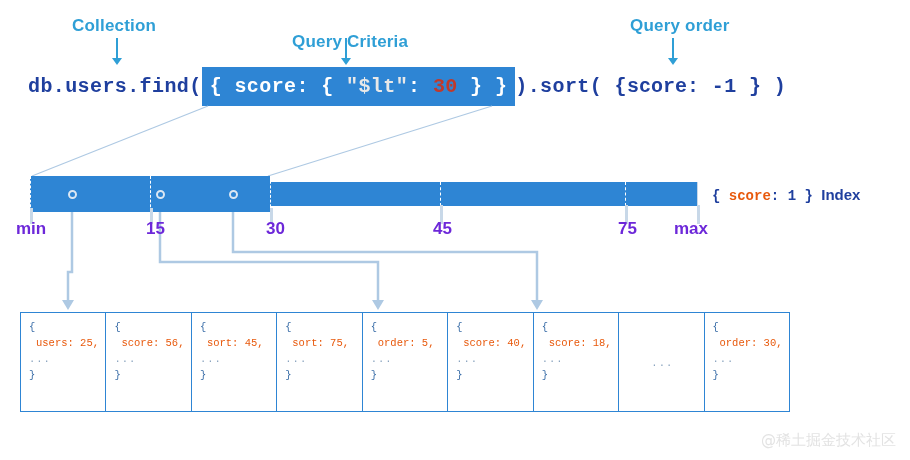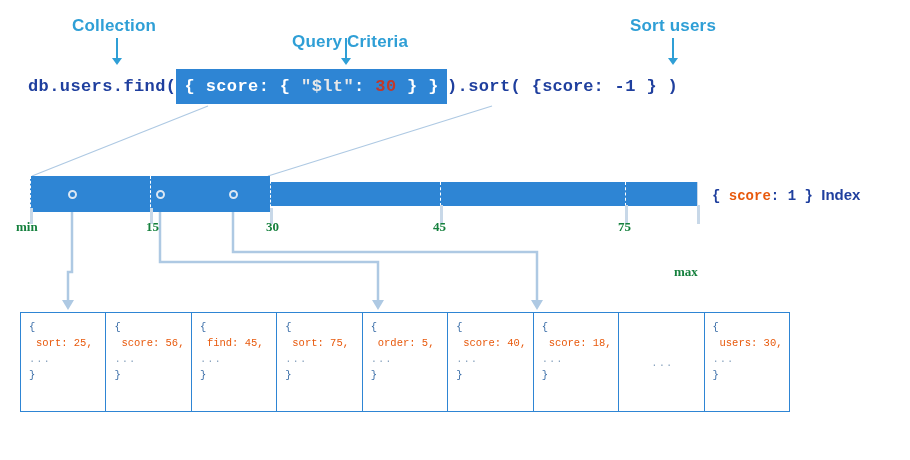--- a/index.html
+++ b/index.html
@@ -18,21 +18,21 @@
   .anno-arrow{
     position:absolute;width:0;height:0;
     border-left:5px solid transparent;border-right:5px solid transparent;
     border-top:7px solid #2f9fd6;
   }
 
   
   .query-line{
     position:absolute;left:28px;top:68px;height:36px;
     display:flex;align-items:center;white-space:nowrap;
-    font-family:"Liberation Mono",monospace;font-size:17px;
+    font-family:"Liberation Mono",monospace;font-size:20px;
   }
   .q-plain{color:#1f3f9e;font-weight:700;letter-spacing:.4px;}
   .q-hl{
     background:#2e85d4;color:#ffffff;font-weight:700;letter-spacing:.4px;
     padding:8px 8px;display:inline-block;
   }
   .q-hl .lt{color:#e8e8e8;}
   .q-hl .num{color:#c0392b;}
   .q-sort-key{color:#1f3f9e;font-weight:700;}
 
@@ -44,22 +44,22 @@
   .idx-base{
     position:absolute;left:268px;top:182px;width:430px;height:24px;background:#2e85d4;
   }
   .idx-hl{
     position:absolute;left:30px;top:176px;width:240px;height:36px;background:#2e85d4;
   }
   .tickline{position:absolute;width:1px;border-left:1px dashed #ffffff;top:176px;height:36px;}
   .tickline.short{top:182px;height:24px;}
   .tick-stem{position:absolute;width:3px;background:#c8d8e8;}
   .tick-label{
-    position:absolute;color:#15803d;font-size:13px;font-weight:700;
-    font-family:Liberation Serif, serif;white-space:nowrap;
+    position:absolute;color:#6d28d9;font-size:17px;font-weight:700;
+    font-family:Liberation Sans, sans-serif;white-space:nowrap;
   }
   .marker{
     position:absolute;width:9px;height:9px;border-radius:50%;
     border:2px solid #dbe7f3;background:#2e85d4;box-sizing:border-box;
   }
   .idx-caption{
     position:absolute;left:712px;top:186px;white-space:nowrap;
     font-family:"Liberation Mono",monospace;font-size:14px;font-weight:700;
   }
   .idx-caption .brace{color:#1f3f9e;}
@@ -107,21 +107,21 @@
     <div class="anno-arrow" style="left:112px;top:58px;"></div>
   </div>
 
   <div>
     <div class="anno-label" style="left:292px;top:32px;">Query Criteria</div>
     <div class="anno-stem" style="left:345px;top:38px;height:22px;"></div>
     <div class="anno-arrow" style="left:341px;top:58px;"></div>
   </div>
 
   <div>
-    <div class="anno-label" style="left:630px;top:16px;">Sort users</div>
+    <div class="anno-label" style="left:630px;top:16px;">Query order</div>
     <div class="anno-stem" style="left:672px;top:38px;height:22px;"></div>
     <div class="anno-arrow" style="left:668px;top:58px;"></div>
   </div>
 
   <div class="query-line">
     <span class="q-plain">db.users.find(</span>
     <span class="q-hl"><span>{ score: { </span><span class="lt">"$lt"</span><span>: </span><span class="num">30</span><span> } }</span></span>
     <span class="q-plain"> ).sort( { </span>
     <span class="q-sort-key">score</span>
     <span class="q-plain">: -1 } )</span>
@@ -158,45 +158,45 @@
     <div class="tick-stem" style="left:270px;top:208px;height:16px;"></div>
     <div class="tick-stem" style="left:440px;top:205px;height:19px;"></div>
     <div class="tick-stem" style="left:625px;top:205px;height:19px;"></div>
     <div class="tick-stem" style="left:697px;top:205px;height:19px;"></div>
 
     <div class="tick-label" style="left:16px;top:219px;">min</div>
     <div class="tick-label" style="left:146px;top:219px;">15</div>
     <div class="tick-label" style="left:266px;top:219px;">30</div>
     <div class="tick-label" style="left:433px;top:219px;">45</div>
     <div class="tick-label" style="left:618px;top:219px;">75</div>
-    <div class="tick-label" style="left:674px;top:219px;margin-top:45px;">max</div>
+    <div class="tick-label" style="left:674px;top:219px;">max</div>
 
     <div class="marker" style="left:68px;top:190px;"></div>
     <div class="marker" style="left:156px;top:190px;"></div>
     <div class="marker" style="left:229px;top:190px;"></div>
 
     <div class="idx-caption"><span class="brace">{ </span><span class="k">score</span><span class="brace">: </span><span class="v">1</span><span class="brace"> }</span>&nbsp;<span class="word">Index</span></div>
   </div>
 
   <div class="docs">
     <div class="doc">
       <div class="br">{</div>
-      <div class="kv">sort: 25,</div>
+      <div class="kv">users: 25,</div>
       <div class="dots">...</div>
       <div class="br">}</div>
     </div>
     <div class="doc">
       <div class="br">{</div>
       <div class="kv">score: 56,</div>
       <div class="dots">...</div>
       <div class="br">}</div>
     </div>
     <div class="doc">
       <div class="br">{</div>
-      <div class="kv">find: 45,</div>
+      <div class="kv">sort: 45,</div>
       <div class="dots">...</div>
       <div class="br">}</div>
     </div>
     <div class="doc">
       <div class="br">{</div>
       <div class="kv">sort: 75,</div>
       <div class="dots">...</div>
       <div class="br">}</div>
     </div>
     <div class="doc">
@@ -215,21 +215,22 @@
       <div class="br">{</div>
       <div class="kv">score: 18,</div>
       <div class="dots">...</div>
       <div class="br">}</div>
     </div>
     <div class="doc ellipsis">
       <div class="dots">...</div>
     </div>
     <div class="doc">
       <div class="br">{</div>
-      <div class="kv">users: 30,</div>
-      <div class="dots">...</div>
-      <div class="br">}</div>
-    </div>
-  </div>
-
-
+      <div class="kv">order: 30,</div>
+      <div class="dots">...</div>
+      <div class="br">}</div>
+    </div>
+  </div>
+
+
+  <div class="watermark">@稀土掘金技术社区</div>
 
 </div>
 
 </body></html>

